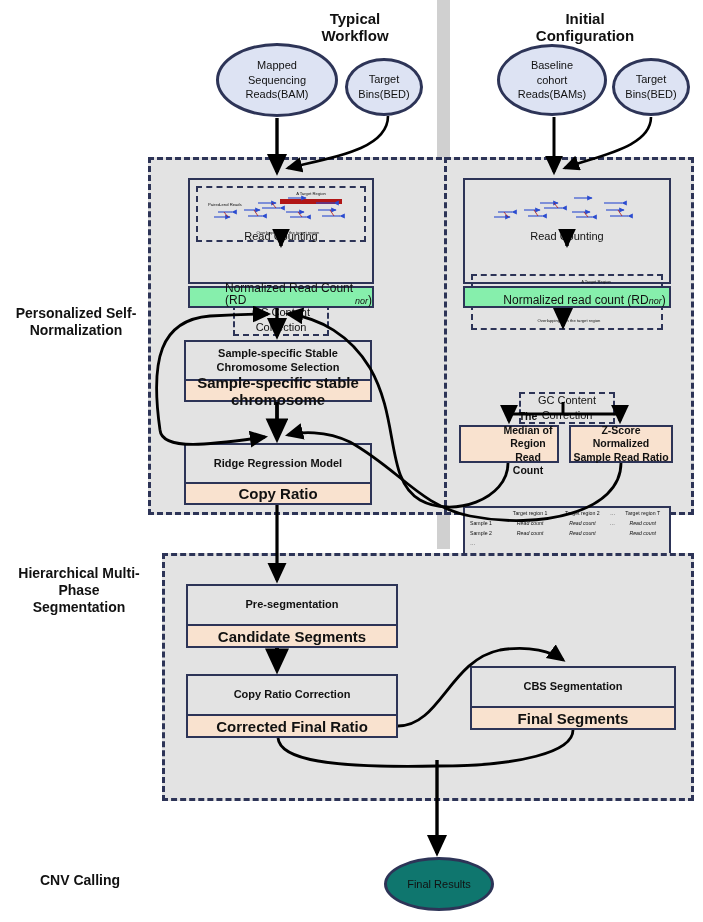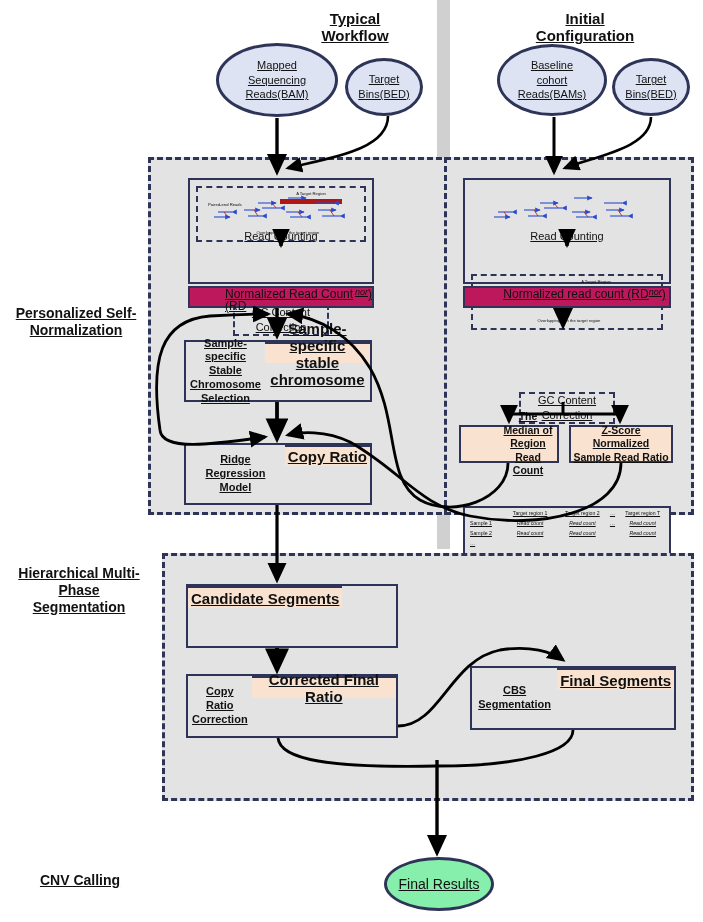--- a/index.html
+++ b/index.html
@@ -1,55 +1,55 @@
 <!DOCTYPE html>
 <html><head>
 <meta charset="utf-8">
 <style>
   html,body{margin:0;padding:0;background:#ffffff;}
   body{width:703px;height:922px;position:relative;overflow:hidden;
        font-family:"Liberation Sans",sans-serif;color:#111;}
-  .abs{position:absolute;text-decoration:underline;}
+  .abs{position:absolute;}
 
   
   .col-head{font-weight:bold;font-size:15px;text-align:center;line-height:1.15;color:#111;}
 
   
   .phase-label{font-weight:bold;font-size:14px;text-align:center;line-height:1.2;color:#111;}
 
   
   .phase-box{background:#e3e3e3;border:3px dashed #2d3457;box-sizing:border-box;}
 
   
   .divider{background:#d0d0d0;}
 
   
   .ellipse{border:3px solid #2d3457;border-radius:50%;display:flex;
            align-items:center;justify-content:center;text-align:center;
            font-size:11px;line-height:1.32;box-sizing:border-box;}
   .ellipse.blue{background:#dde3f3;}
-  .ellipse.peach{background:#86efac;font-size:14px;}
+  .ellipse.peach{background:#0f766e;font-size:11px;}
 
   
   .proc{border:2.5px solid #2d3457;background:#e3e3e3;box-sizing:border-box;
-        display:flex;flex-direction:row;}
+        display:flex;flex-direction:column;}
   .proc .title{flex:1;display:flex;align-items:center;justify-content:center;
                text-align:center;font-weight:bold;font-size:11px;line-height:1.25;
                padding:2px 4px;box-sizing:border-box;}
   .proc .out{background:#f9e2cf;border-top:2.5px solid #2d3457;
              display:flex;align-items:center;justify-content:center;
              text-align:center;font-weight:bold;font-size:15px;
              padding:2px 3px;box-sizing:border-box;}
   .outbox{border:2.5px solid #2d3457;background:#f9e2cf;box-sizing:border-box;
           display:flex;align-items:center;justify-content:center;text-align:center;
           font-weight:bold;font-size:10.5px;line-height:1.3;padding:2px;}
 
   
-  .strip{border:2.5px solid #2d3457;background:#be185d;box-sizing:border-box;
-         display:flex;align-items:flex-start;justify-content:center;
+  .strip{border:2.5px solid #2d3457;background:#86efac;box-sizing:border-box;
+         display:flex;align-items:flex-end;justify-content:center;
          font-size:12px;line-height:1;padding-left:35px;}
 
   
   .dash-inner{border:2px dashed #2d3457;box-sizing:border-box;position:relative;background:transparent;}
   .step-cap{position:absolute;left:0;right:0;text-align:center;font-size:11px;color:#111;}
 
   
   .redbar{background:#b11616;position:absolute;}
   .tiny{position:absolute;font-size:4.2px;color:#111;white-space:nowrap;}
   .tiny-c{position:absolute;font-size:4.2px;color:#111;white-space:nowrap;text-align:center;}
@@ -211,20 +211,21 @@
 
 <div class="abs phase-box" style="left:162px;top:553px;width:532px;height:248px;"></div>
 
 <div class="abs phase-label" style="left:4px;top:565px;width:150px;">
   <span style="white-space:pre-line">Hierarchical Multi-
 Phase
 Segmentation</span>
 </div>
 
 <div class="abs proc" style="left:186px;top:584px;width:212px;height:64px;">
+  <div class="title">Pre-segmentation</div>
   <div class="out" style="height:22px">Candidate Segments</div>
 </div>
 
 <div class="abs proc" style="left:186px;top:674px;width:212px;height:64px;">
   <div class="title">Copy Ratio Correction</div>
   <div class="out" style="height:22px">Corrected Final Ratio</div>
 </div>
 
 <div class="abs proc" style="left:470px;top:666px;width:206px;height:64px;">
   <div class="title">CBS Segmentation</div>

